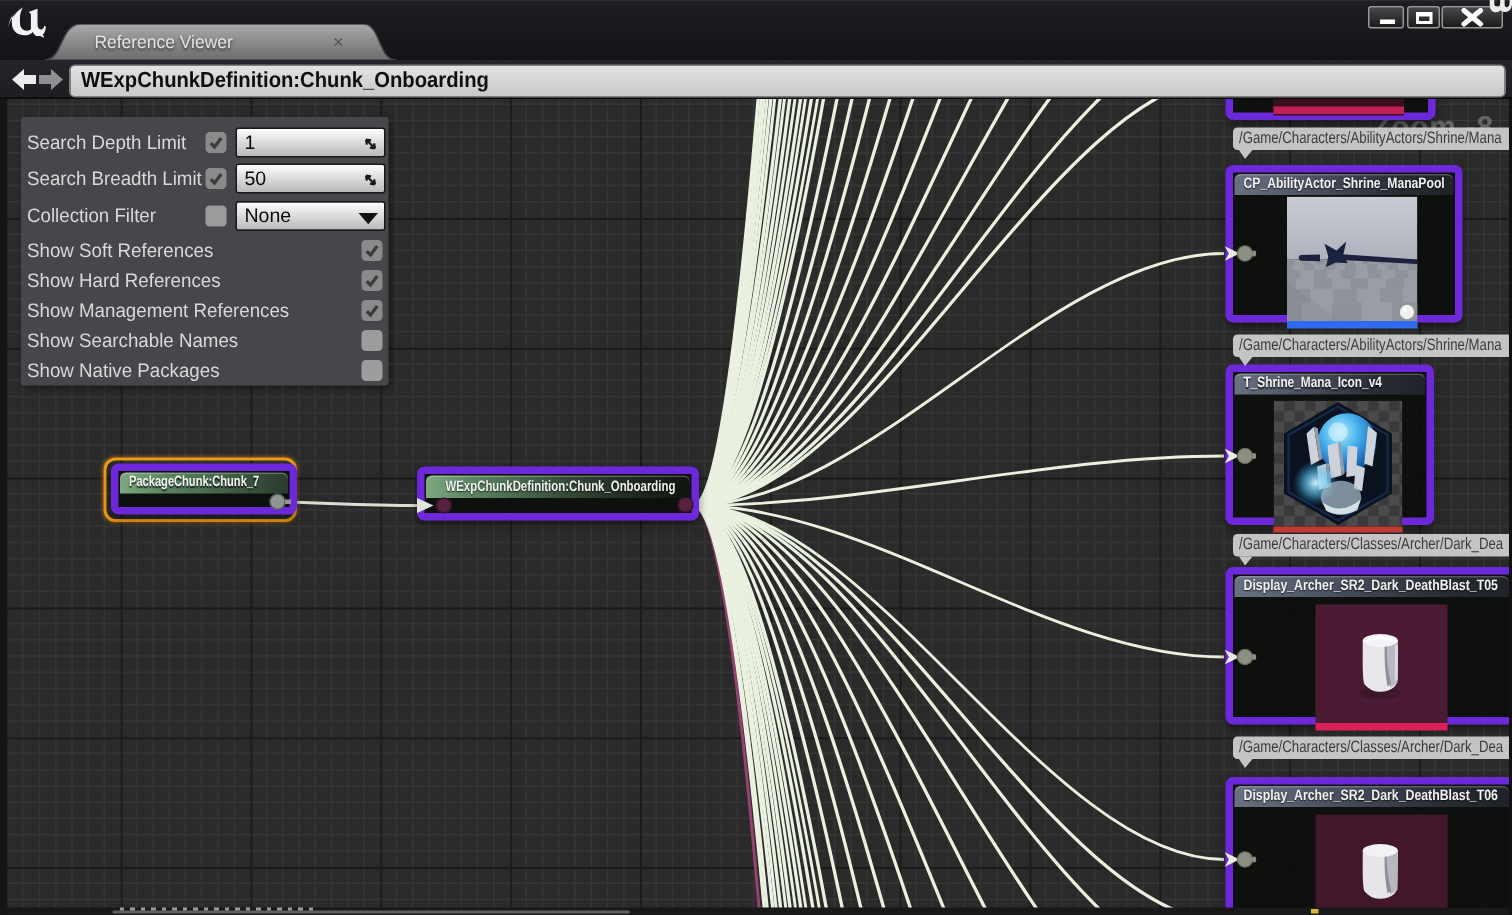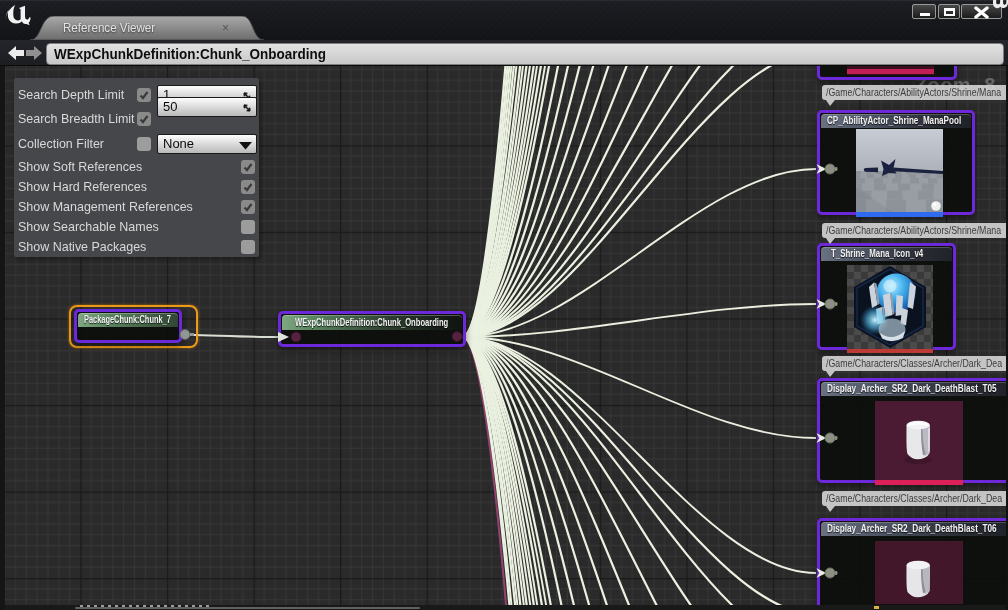--- a/index.html
+++ b/index.html
@@ -28,22 +28,22 @@
 
 #panel{position:absolute;left:14px;top:12px;width:245px;height:179px;background:#46474a;
   border-radius:2px;z-index:6;box-shadow:2px 2px 5px rgba(0,0,0,0.35);color:#d9d9d9;font-size:13px;}
 .prow{position:absolute;left:4px;height:20px;line-height:20px;white-space:nowrap;transform:scaleX(0.96);transform-origin:0 50%;}
 .cb{position:absolute;width:14px;height:14px;border-radius:3px;background:#9c9c9c;}
 .cb.on{background:#8a8a8a;}
 .cb.on svg{position:absolute;left:1px;top:1px;}
 .ibox{position:absolute;left:143px;width:100px;height:20px;border:1px solid #191919;border-radius:2px;
   background:linear-gradient(#fdfdfd,#b9b9b9);color:#0a0a0a;font-size:13px;line-height:18px;padding-left:5px;}
 
-.node{position:absolute;background:rgba(11,13,11,0.90);border:3px solid #6d28d9;border-radius:5px;
-  box-shadow:0 3px 6px rgba(0,0,0,0.45);z-index:4;text-align:center;}
+.node{position:absolute;background:rgba(11,13,11,0.90);border:5px solid #6d28d9;border-radius:5px;
+  box-shadow:0 3px 6px rgba(0,0,0,0.45);z-index:4;}
 .nhead{text-shadow:0 1px 1px rgba(0,0,0,0.8);position:absolute;left:1px;right:1px;top:1px;height:14px;border-radius:4px 4px 0 0;
   color:#f2f2f2;font-weight:bold;font-size:10px;line-height:14px;white-space:nowrap;overflow:hidden;padding-left:6px;}
 .nhead span{display:inline-block;transform-origin:0 50%;}
 .ghead{background-color:#0e120e;background-repeat:no-repeat;background:linear-gradient(to right,#7fa881 0px,#5a8660 30px,#2c3c2e 110px,#121712 170px,#0e120e 200px);
   box-shadow:inset 0 1px 0 rgba(255,255,255,0.28);}
 .bhead{background:linear-gradient(to right,#6a7282 0%,#4d5464 32%,#2a2c34 75%,#20222a 100%);
   box-shadow:inset 0 1px 0 rgba(255,255,255,0.22);}
 .thumb{position:absolute;overflow:hidden;}
 
 .bub{position:absolute;left:822px;width:196px;height:15px;background:rgba(209,209,209,0.92);
@@ -196,21 +196,21 @@
         </div>
       <div class="ibox" style="top:7px;">1<svg style="position:absolute;right:3px;top:4px" width="12" height="12" viewBox="0 0 12 12">
             <path d="M3,3 L9,9 M9,9 L5.6,8.4 M9,9 L8.4,5.6 M3,3 L6.4,3.6 M3,3 L3.6,6.4" stroke="#1a1a1a" stroke-width="1.5" fill="none"></path>
           </svg></div>
       <div class="prow" style="top:31px;">Search Breadth Limit</div>
       <div class="cb on" style="left:123px;top:34px;">
           <svg width="12" height="12" viewBox="0 0 12 12">
             <path d="M2.5,6.5 L5,9 L9.5,3" stroke="#3c3c3c" stroke-width="2.2" fill="none"></path>
           </svg>
         </div>
-      <div class="ibox" style="top:19px;">50<svg style="position:absolute;right:3px;top:4px" width="12" height="12" viewBox="0 0 12 12">
+      <div class="ibox" style="top:31px;">50<svg style="position:absolute;right:3px;top:4px" width="12" height="12" viewBox="0 0 12 12">
             <path d="M3,3 L9,9 M9,9 L5.6,8.4 M9,9 L8.4,5.6 M3,3 L6.4,3.6 M3,3 L3.6,6.4" stroke="#1a1a1a" stroke-width="1.5" fill="none"></path>
           </svg></div>
       <div class="prow" style="top:56px;">Collection Filter</div>
       <div class="cb" style="left:123px;top:59px;"></div>
       <div class="ibox" style="top:56px;">None<svg style="position:absolute;right:4px;top:7px" width="13" height="8" viewBox="0 0 13 8">
             <polygon points="0,0 13,0 6.5,7.5" fill="#111"></polygon>
           </svg></div>
       <div class="prow" style="top:79px;">Show Soft References</div>
       <div class="cb on" style="left:227px;top:82px;">
           <svg width="12" height="12" viewBox="0 0 12 12">
@@ -229,21 +229,21 @@
             <path d="M2.5,6.5 L5,9 L9.5,3" stroke="#3c3c3c" stroke-width="2.2" fill="none"></path>
           </svg>
         </div>
       <div class="prow" style="top:139px;">Show Searchable Names</div>
       <div class="cb" style="left:227px;top:142px;"></div>
       <div class="prow" style="top:159px;">Show Native Packages</div>
       <div class="cb" style="left:227px;top:162px;"></div>
     </div>
 
     <div style="position:absolute;left:69px;top:238.5px;width:129px;height:43px;border:2.5px solid #ef9a16;border-radius:8px;z-index:4;box-shadow:0 0 3px rgba(239,154,22,0.6);"></div>
-    <div class="node" style="left:73.5px;top:243px;width:108px;height:34px;">
+    <div class="node" style="left:73.5px;top:243px;width:124px;height:34px;">
       <div class="nhead ghead"><span style="transform:scaleX(0.74)">PackageChunk:Chunk_7</span></div>
     </div>
     <svg style="position:absolute;left:178px;top:262px;z-index:5" width="16" height="13">
         <circle cx="7" cy="6.5" r="5" fill="#8f9695" stroke="#5d6362" stroke-width="1"></circle>
         <rect x="12" y="5" width="4" height="3" fill="#8f9695"></rect>
       </svg>
 
     <div class="node" style="left:278px;top:245px;width:188px;height:36px;">
       <div class="nhead ghead" style="height:15px;line-height:15px;padding-left:13px;"><span style="transform:scaleX(0.76)">WExpChunkDefinition:Chunk_Onboarding</span></div>
     </div>

